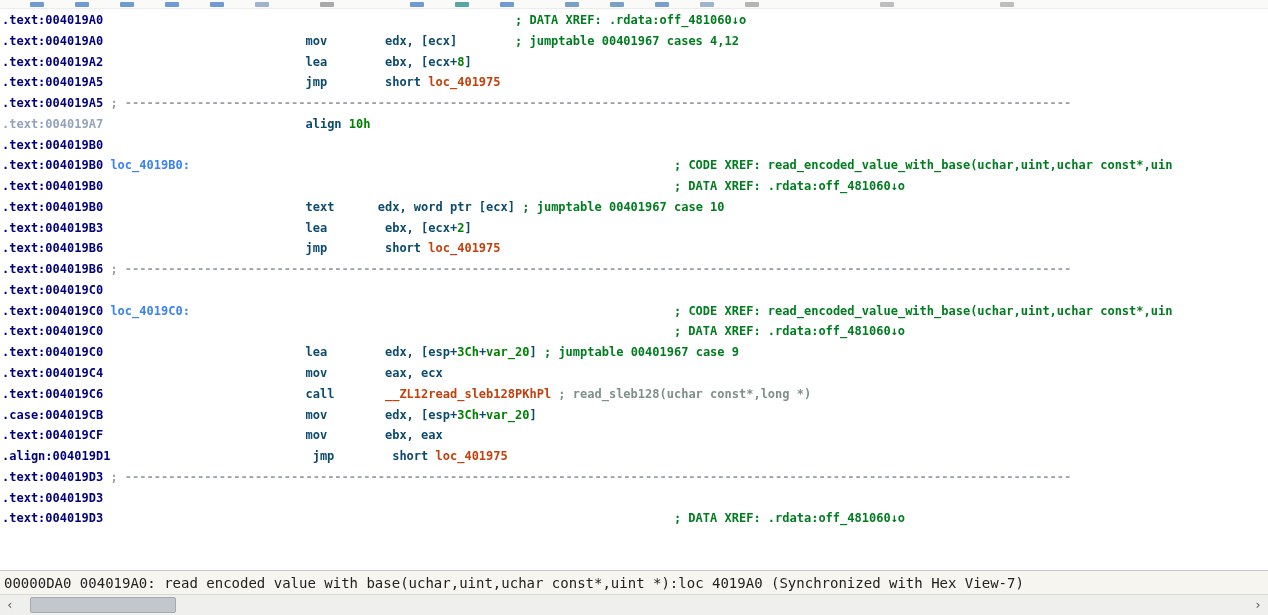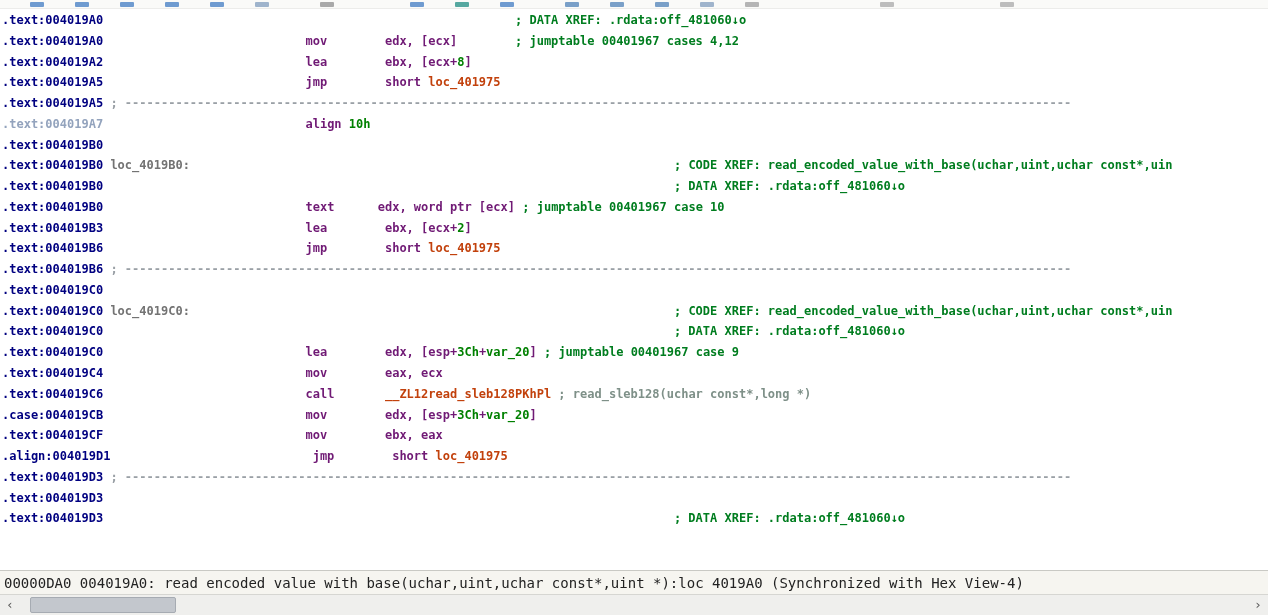--- a/index.html
+++ b/index.html
@@ -12,22 +12,22 @@
   .toolbar-strip { position:relative; height:9px; background:#fafaf8;
                    border-bottom:1px solid #ececea; flex:0 0 auto; }
   .frag { position:absolute; top:2px; width:14px; height:5px; border-radius:1px; }
 
   
   .listing { flex:1 1 auto; overflow:hidden; background:#ffffff; padding:1px 0 0 2px; }
   .line { white-space:pre; height:20.78px; line-height:20.78px; font-size:12px;
           font-weight:bold; font-family:"DejaVu Sans Mono", monospace; }
   .seg-a  { color:#000080; }
   .seg-ag { color:#93a3bd; }
-  .seg-l  { color:#737373; }
-  .seg-m  { color:#701a75; }
+  .seg-l  { color:#3b82f6; }
+  .seg-m  { color:#0c4a6e; }
   .seg-nm { color:#c2410c; }
   .seg-n  { color:#008000; }
   .seg-c  { color:#007d1f; }
   .seg-dm { color:#7e9088; }
   .seg-s  { color:#9aa0a6; }
 
   
   .status-bar { flex:0 0 24px; background:#f6f5f0; border-top:1px solid #c9c9c4;
                 display:flex; align-items:center; padding-left:4px; }
   .status-text { font-size:14px; font-weight:normal; color:#222;
@@ -91,21 +91,21 @@
       <div class="line"><span class="seg-a">.text:004019C6</span><span>                            </span><span class="seg-m">call</span><span>       </span><span class="seg-nm">__ZL12read_sleb128PKhPl</span><span> </span><span class="seg-dm">; read_sleb128(uchar const*,long *)</span></div>
       <div class="line"><span class="seg-a">.case:004019CB</span><span>                            </span><span class="seg-m">mov</span><span>        </span><span class="seg-m">edx, [esp+</span><span class="seg-n">3Ch</span><span class="seg-m">+</span><span class="seg-n">var_20</span><span class="seg-m">]</span></div>
       <div class="line"><span class="seg-a">.text:004019CF</span><span>                            </span><span class="seg-m">mov</span><span>        </span><span class="seg-m">ebx, eax</span></div>
       <div class="line"><span class="seg-a">.align:004019D1</span><span>                            </span><span class="seg-m">jmp</span><span>        </span><span class="seg-m">short </span><span class="seg-nm">loc_401975</span></div>
       <div class="line"><span class="seg-a">.text:004019D3</span><span> </span><span class="seg-s">; </span><span class="seg-s">-----------------------------------------------------------------------------------------------------------------------------------</span></div>
       <div class="line"><span class="seg-a">.text:004019D3</span></div>
       <div class="line"><span class="seg-a">.text:004019D3</span><span>                                                                               </span><span class="seg-c">; DATA XREF: .rdata:off_481060↓o</span></div>
     </div>
 
   <div class="status-bar">
-    <div class="status-text">00000DA0 004019A0: read_encoded_value_with_base(uchar,uint,uchar const*,uint *):loc_4019A0 (Synchronized with Hex View-4)</div>
+    <div class="status-text">00000DA0 004019A0: read_encoded_value_with_base(uchar,uint,uchar const*,uint *):loc_4019A0 (Synchronized with Hex View-7)</div>
   </div>
 
   <div class="hscroll">
     <div class="hs-btn hs-left">‹</div>
     <div class="hs-thumb"></div>
     <div class="hs-btn hs-right">›</div>
   </div>
 
 </div>
 

